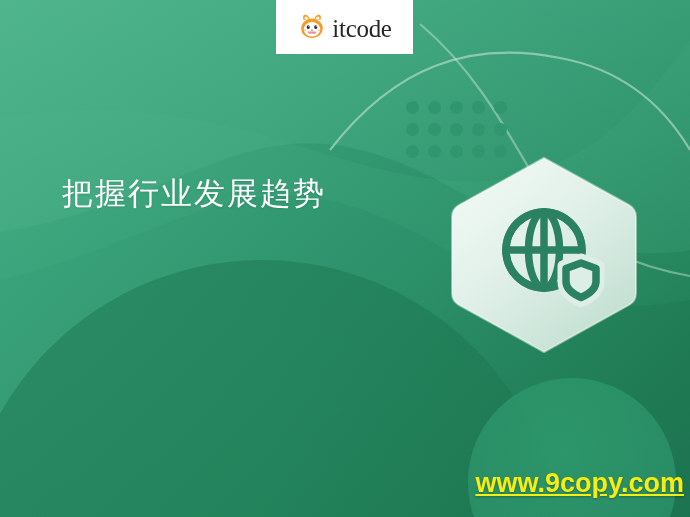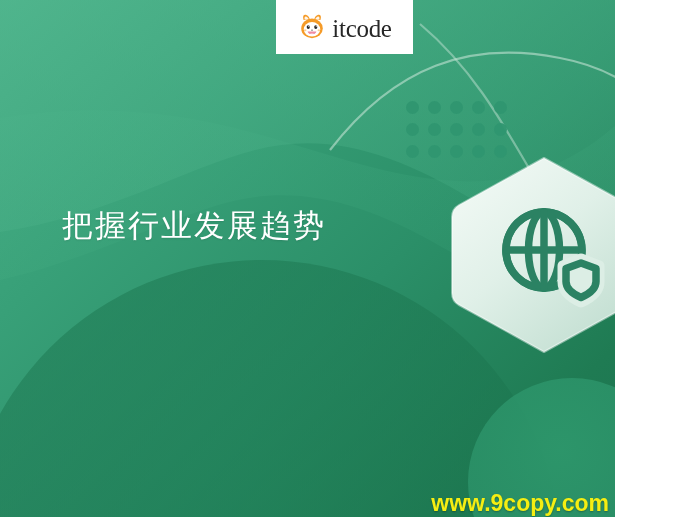--- a/index.html
+++ b/index.html
@@ -1,20 +1,20 @@
 <!DOCTYPE html>
 <html><head>
 <meta charset="utf-8">
 <style>
   html,body{margin:0;padding:0;background:#fff;}
   body{font-family:"Liberation Sans","DejaVu Sans",sans-serif;}
 
   #banner{
     position:relative;
-    width:615px;height:517px;
+    width:690px;height:517px;
     overflow:hidden;
     background:linear-gradient(135deg,#45ad85 0%,#38a078 28%,#2b8f68 58%,#1f7b53 85%,#1c7350 100%);
   }
 
   
   .bg-svg{position:absolute;inset:0;width:690px;height:517px;display:block;}
 
   
   #dot-grid{
     position:absolute;left:406px;top:101px;
@@ -46,47 +46,48 @@
   .title-line{
     color:#ffffff;
     font-size:54px;
     font-weight:700;
     line-height:74px;
     letter-spacing:3px;
     white-space:nowrap;
     text-shadow:0 1px 3px rgba(0,0,0,.10);
   }
   #subtitle{
-    margin-top:68px;
+    margin-top:36px;
     color:#ffffff;
     font-size:31px;
     font-weight:400;
     letter-spacing:2px;
     line-height:1.2;
     white-space:nowrap;
     text-shadow:0 1px 2px rgba(0,0,0,.10);
   }
 
   
   #hex-badge{
     position:absolute;left:449px;top:155px;
     width:190px;height:200px;
   }
   #hex-badge svg{display:block;width:190px;height:200px;}
 
   
   #watermark{
-    position:absolute;right:6px;bottom:2px;
+    position:absolute;right:6px;bottom:20px;
     color:#f5ee12;
-    font-size:23px;
+    font-size:27px;
     font-weight:700;
     letter-spacing:0px;
     line-height:1;
     white-space:nowrap;
     text-shadow:0 1px 2px rgba(0,0,0,.28);
+    text-decoration:underline;
   }
 </style>
 </head>
 <body>
 
 <div id="banner">
 
   <svg class="bg-svg" viewBox="0 0 690 517" preserveAspectRatio="none">
     <defs>
       <linearGradient id="waveGrad" x1="0" y1="0" x2="1" y2="1">

